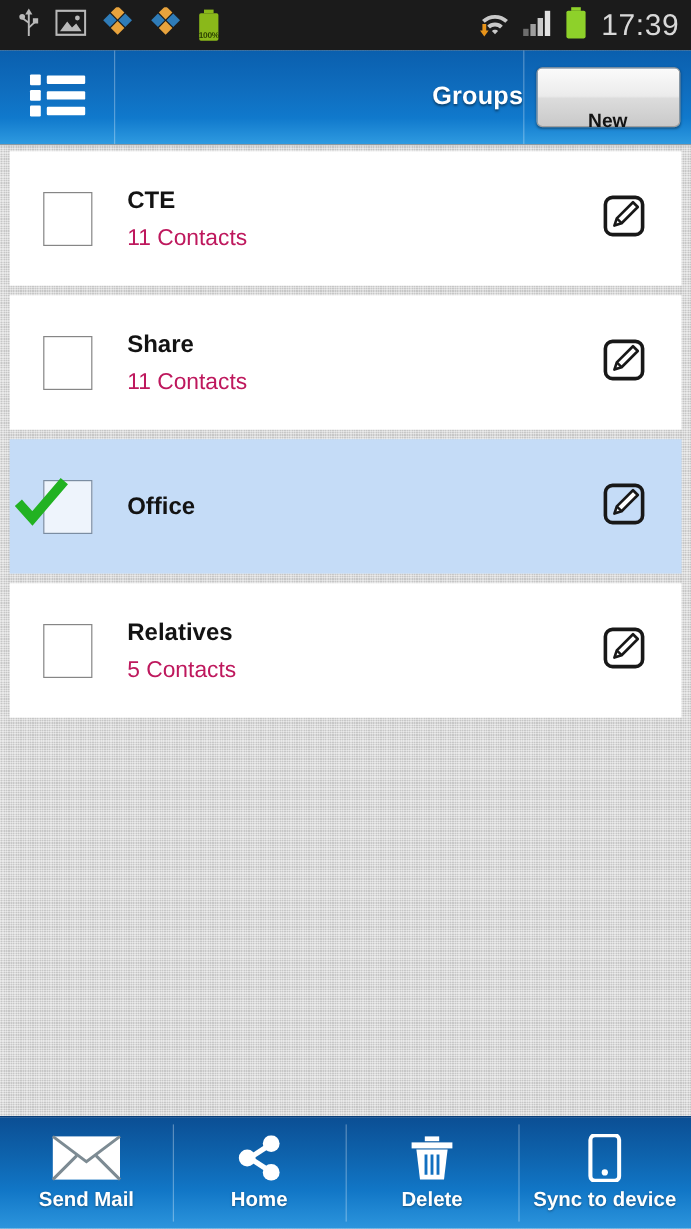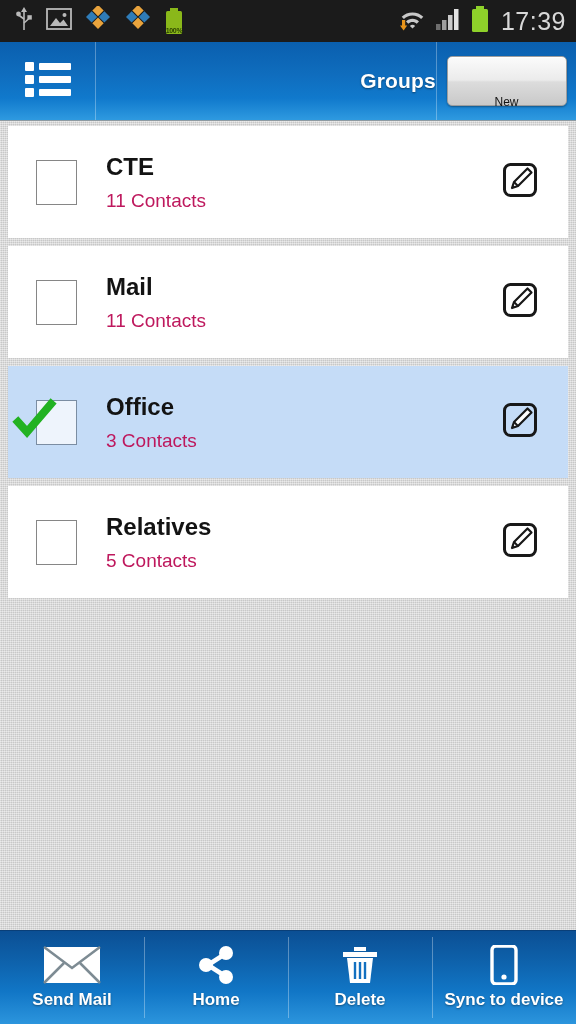--- a/index.html
+++ b/index.html
@@ -108,23 +108,23 @@
     border-radius: 5px;
     border: 1px solid #9d9d9d;
     background: linear-gradient(to bottom, #fbfbfb 0%, #ebebeb 48%, #dcdcdc 52%, #c9c9c9 100%);
     box-shadow: 0 1px 2px rgba(0,0,0,.35), inset 0 1px 0 rgba(255,255,255,.9);
     display: flex;
     align-items: center;
     justify-content: center;
     cursor: pointer;
   }
   #new-button-label {
-    font-size: 12px;
+    font-size: 16px;
     color: #131313;
-    font-weight: normal;
+    font-weight: bold;
     margin-top: 42px;
   }
 
   
   #group-list {
     flex: 1 1 auto;
     padding: 5px 8px 0 8px;
     overflow: hidden;
   }
   .group-row {
@@ -168,21 +168,21 @@
 
   .row-text {
     flex: 1 1 auto;
     display: flex;
     flex-direction: column;
     justify-content: center;
     gap: 12px;
     padding-left: 2px;
   }
   .group-title {
-    font-size: 24px;
+    font-size: 20px;
     font-weight: bold;
     color: #131313;
     line-height: 1;
   }
   .group-count {
     font-size: 19px;
     color: #be185d;
     line-height: 1;
   }
 
@@ -376,21 +376,21 @@
           </svg>
         </span>
       </div>
     </div>
 
     <div class="group-row">
       <div class="checkbox-cell">
         <div class="checkbox"></div>
       </div>
       <div class="row-text">
-        <span class="group-title">Mail</span>
+        <span class="group-title">Share</span>
         <span class="group-count">11 Contacts</span>
       </div>
       <div class="edit-cell">
         <span>
           <svg width="36" height="36" viewBox="0 0 36 36">
             <rect x="2.5" y="2.5" width="31" height="31" rx="6" fill="none" stroke="#181818" stroke-width="3"></rect>
             <path d="M10 26 L12 20 L25.5 6.5 L29.5 10.5 L16 24 Z" fill="#ffffff" stroke="#181818" stroke-width="2.2" stroke-linejoin="round"></path>
             <path d="M12 20 L16 24" stroke="#181818" stroke-width="2"></path>
           </svg>
         </span>
@@ -401,21 +401,20 @@
       <div class="checkbox-cell">
         <div class="checkbox"></div>
         <span class="check-mark">
           <svg width="56" height="56" viewBox="0 0 56 56">
             <path d="M14 31 L23 41 L47 13" fill="none" stroke="#22b222" stroke-width="8" stroke-linecap="square" stroke-linejoin="miter"></path>
           </svg>
         </span>
       </div>
       <div class="row-text">
         <span class="group-title">Office</span>
-        <span class="group-count">3 Contacts</span>
       </div>
       <div class="edit-cell">
         <span>
           <svg width="36" height="36" viewBox="0 0 36 36">
             <rect x="2.5" y="2.5" width="31" height="31" rx="6" fill="none" stroke="#181818" stroke-width="3"></rect>
             <path d="M10 26 L12 20 L25.5 6.5 L29.5 10.5 L16 24 Z" fill="#ffffff" stroke="#181818" stroke-width="2.2" stroke-linejoin="round"></path>
             <path d="M12 20 L16 24" stroke="#181818" stroke-width="2"></path>
           </svg>
         </span>
       </div>

